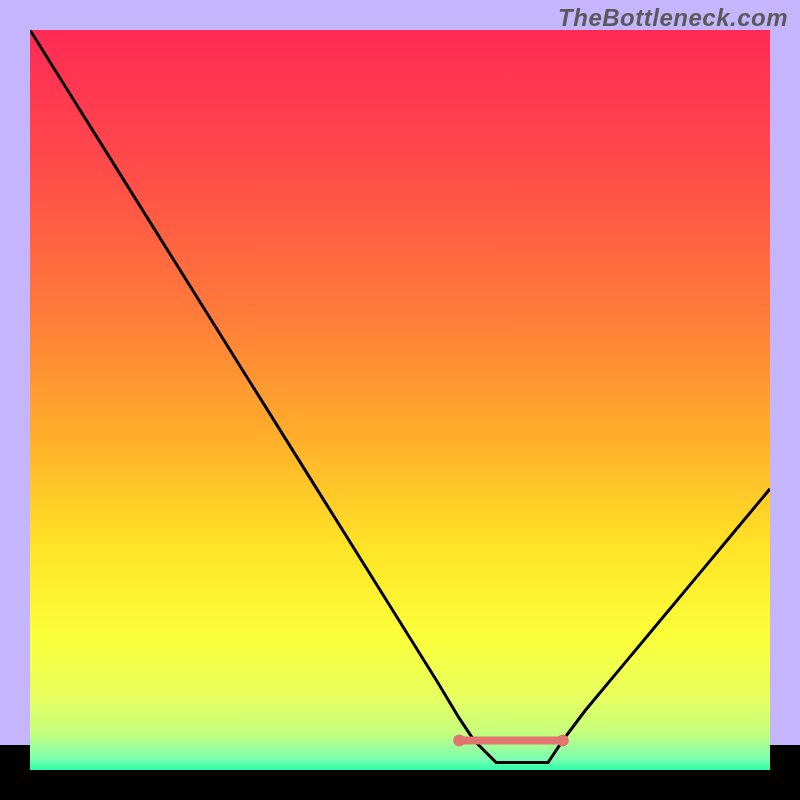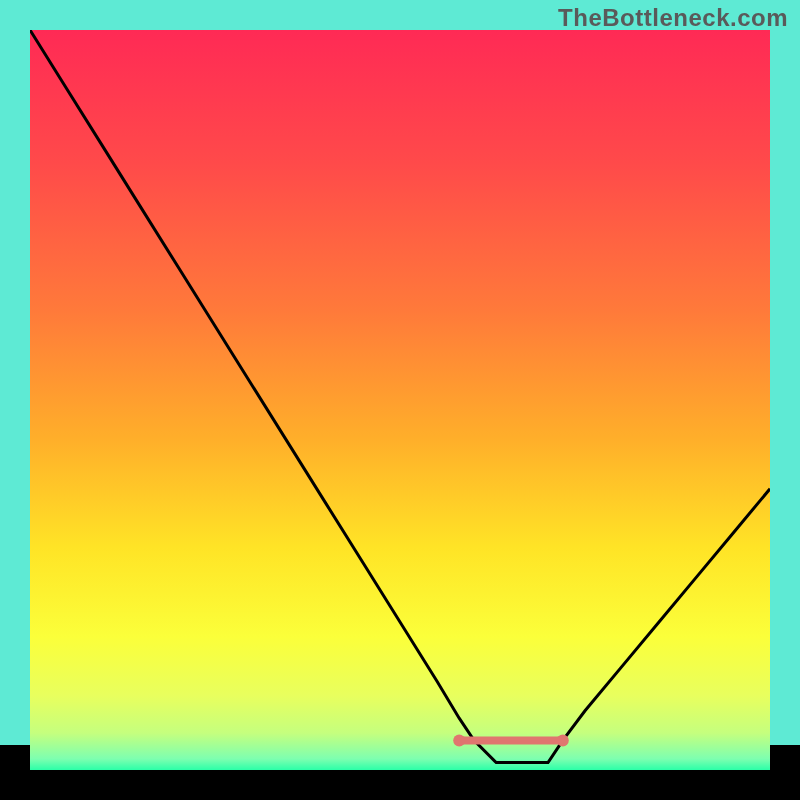--- a/index.html
+++ b/index.html
@@ -8,21 +8,22 @@
     width: 800px;
     height: 800px;
     background: #000;
     font-family: Arial, Helvetica, sans-serif;
     overflow: hidden;
   }
   .frame {
     position: relative;
     width: 800px;
     height: 745px;
-    background: #5eead4;
+    background: #c4b5fd;
+    font-style: italic;
   }
   .attribution {
     position: absolute;
     top: 4px;
     right: 12px;
     color: #5a5a5a;
     font-size: 24px;
     font-weight: 700;
     letter-spacing: 0.5px;
     z-index: 10;

